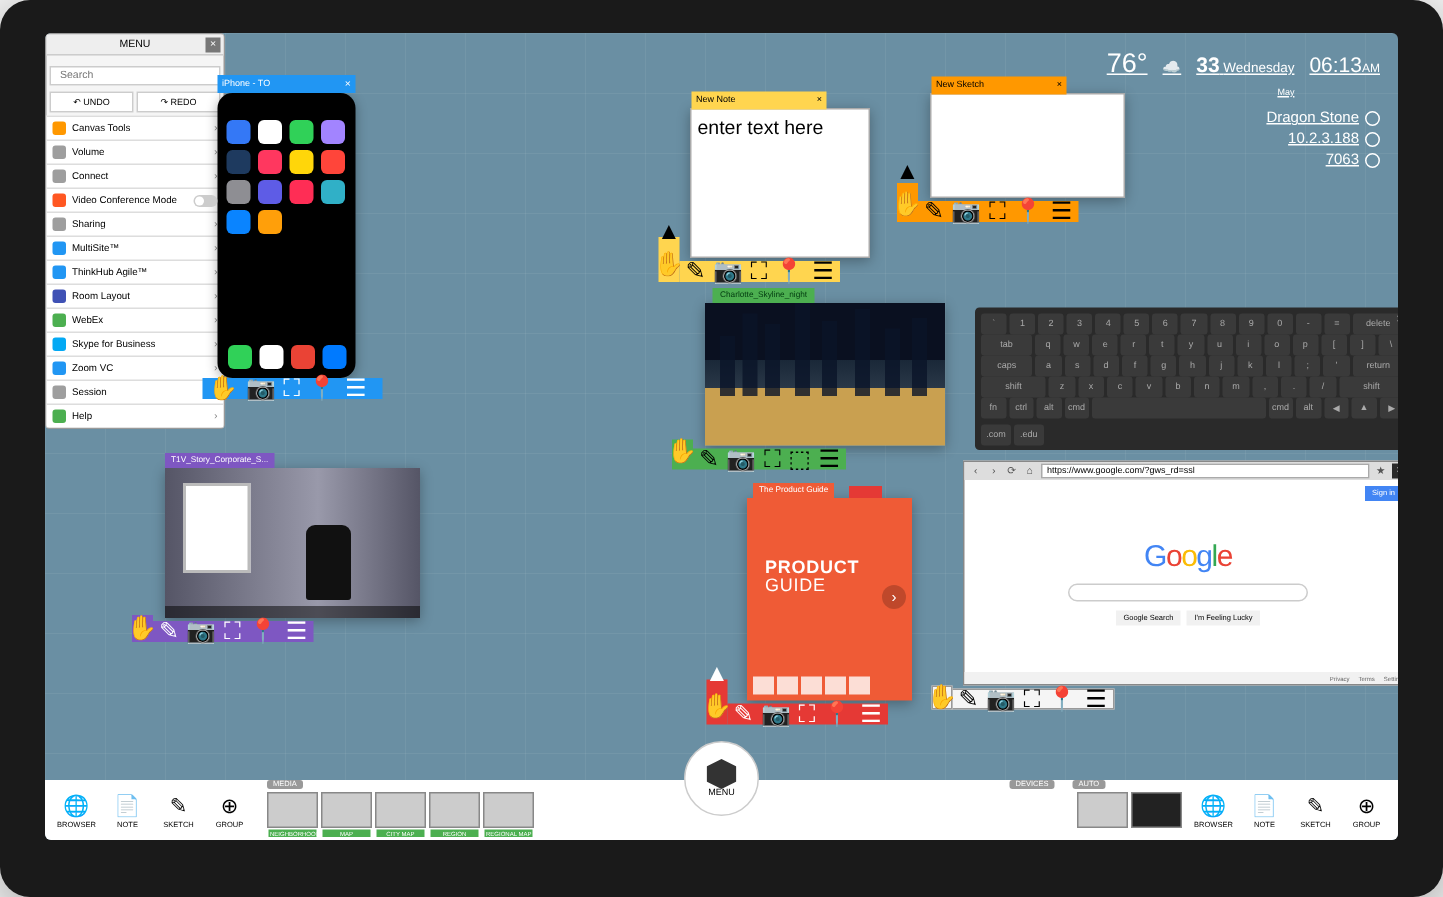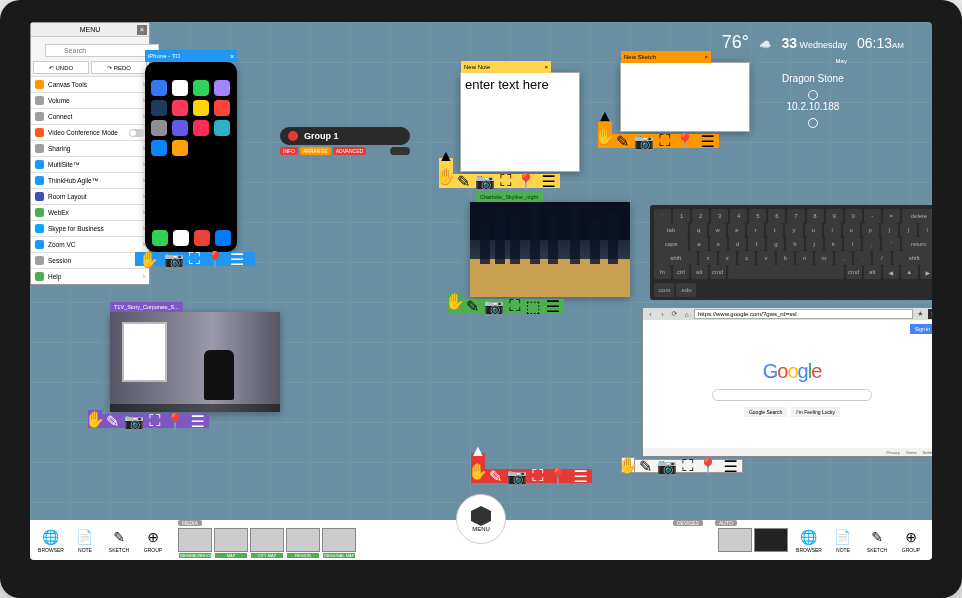--- a/index.html
+++ b/index.html
@@ -4,27 +4,27 @@
 <style>
   * { box-sizing: border-box; margin: 0; padding: 0; }
   body { font-family: -apple-system, Helvetica, Arial, sans-serif; background: #f0f0f0; display: flex; justify-content: center; align-items: center; min-height: 100vh; }
   
   .device-frame { width: 962px; height: 598px; background: #1a1a1a; border-radius: 20px; padding: 22px 30px 38px 30px; position: relative; box-shadow: 0 8px 30px rgba(0,0,0,.3); }
   .screen { width: 100%; height: 100%; background: #6a8fa3; position: relative; overflow: hidden;
     background-image: linear-gradient(rgba(255,255,255,.06) 1px, transparent 1px), linear-gradient(90deg, rgba(255,255,255,.06) 1px, transparent 1px);
     background-size: 40px 40px; border-radius: 4px; }
 
   
-  .status { position: absolute; top: 8px; right: 28px; text-align: right; color: #fff; font-size: 10px; line-height: 1.4; }
+  .status { position: absolute; top: 8px; right: 12px; text-align: right; color: #fff; font-size: 10px; line-height: 1.4; text-decoration: underline; }
   .status .weather { display: flex; gap: 10px; justify-content: flex-end; align-items: baseline; margin-bottom: 6px; }
   .status .temp { font-size: 18px; font-weight: 300; }
   .status .date { font-size: 9px; }
   .status .date b { font-size: 14px; }
   .status .time { font-size: 14px; font-weight: 400; }
-  .status .row { display: flex; justify-content: space-between; align-items: center; gap: 4px; flex-direction: column; }
+  .status .row { display: flex; justify-content: flex-end; align-items: center; gap: 4px; }
   .status .dot { display:inline-block; width:10px; height:10px; border:1px solid #fff; border-radius:50%; }
 
   
   .win { position: absolute; background: #fff; box-shadow: 0 2px 8px rgba(0,0,0,.3); font-size: 8px; }
 
   
   .phone { left: 115px; top: 40px; width: 92px; height: 190px; background: #000; border-radius: 10px; }
   .phone .pbar { position:absolute; top:-12px; left:0; right:0; height:12px; background:#2196f3; font-size:6px; color:#fff; padding:0 3px; display:flex; align-items:center; }
   .phone .pbar .x { margin-left:auto; font-size:7px; }
   .phone .grid { position:absolute; top:18px; left:6px; right:6px; display:grid; grid-template-columns: repeat(4,1fr); gap:4px; }
@@ -58,21 +58,21 @@
   .imgwin { left:440px; top:180px; width:160px; height:95px; background: linear-gradient(#0a1020 40%, #1a2838 40%, #2a3848 60%, #c9a050 60%); }
   .imgwin .ititle { position:absolute; top:-10px; left:5px; height:10px; background:#4caf50; font-size:5.5px; padding:0 5px; display:flex; align-items:center; color:#023b10; }
   .img-tb { position:absolute; left:432px; top:277px; height:14px; background:#4caf50; display:flex; align-items:center; gap:5px; padding:0 4px; }
   .img-tb .vbar { position:absolute; left:-14px; bottom:0; width:14px; height:20px; background:#4caf50; display:flex; flex-direction:column; align-items:center; justify-content:flex-end; padding:2px 0;}
   .bldg { position:absolute; bottom:35%; width:10px; background:rgba(10,20,40,.8); }
 
   
   .menu { left:300px; top:230px; width:120px; background:#f5f5f5; border:1px solid #999; border-radius:3px; }
   .menu .mhdr { height:14px; display:flex; align-items:center; justify-content:center; font-size:7px; border-bottom:1px solid #ccc; background:#eee; position:relative; }
   .menu .mhdr .x { position:absolute; right:2px; top:2px; width:10px; height:10px; background:#777; color:#fff; font-size:7px; line-height:10px; text-align:center; }
-  .menu .search { width:100%; border:1px solid #ccc; font-size:7px; padding:2px 18px; margin:2px 12px; }
+  .menu .search { width:100%; border:1px solid #ccc; font-size:7px; padding:2px 6px; margin:2px 0; }
   .menu .ur { display:flex; gap:2px; padding:0 2px 2px; }
   .menu .ur button { flex:1; font-size:6px; padding:2px; background:#fff; border:1px solid #ccc; }
   .menu .mi { display:flex; align-items:center; gap:4px; padding:3px 4px; border-top:1px solid #ddd; font-size:6.5px; background:#fff; cursor:pointer; }
   .menu .mi .mic { width:9px; height:9px; border-radius:2px; }
   .menu .mi .chev { margin-left:auto; color:#888; font-size:7px; }
   .menu .toggle { margin-left:auto; width:16px; height:8px; background:#ccc; border-radius:4px; position:relative; }
   .menu .toggle::after { content:''; position:absolute; width:6px; height:6px; background:#fff; border-radius:50%; top:1px; left:1px; }
 
   
   .video { left:80px; top:290px; width:170px; height:100px; background:#333; }
@@ -146,21 +146,25 @@
       <span class="temp">76°</span>
       <span>☁️</span>
       <span class="date"><b>33</b> <span>Wednesday</span><br><span style="font-size:6px">May</span></span>
       <span class="time"><span>06:13</span><span style="font-size:8px">AM</span></span>
     </div>
     <div class="row">
           <span>Dragon Stone</span>
           <span class="dot"></span>
         </div>
     <div class="row">
-          <span>10.2.10.188</span>
+          <span>10.2.3.188</span>
+          <span class="dot"></span>
+        </div>
+    <div class="row">
+          <span>7063</span>
           <span class="dot"></span>
         </div>
   </div>
 
   <div class="win phone">
     <div class="pbar">
           <span>iPhone - TO</span>
           <span class="x">×</span>
         </div>
     <div class="grid">
@@ -188,32 +192,20 @@
         </div>
   </div>
   <div class="phone-tb">
     <span class="ticon light">✋</span>
         <span class="ticon light">📷</span>
         <span class="ticon light">⛶</span>
         <span class="ticon light">📍</span>
         <span class="ticon light">☰</span>
   </div>
 
-  <div class="group">
-    <div class="hdr">
-          <span class="rec"></span>
-          <b>Group 1</b>
-        </div>
-    <div class="badges" id="group-badges">
-          <span class="badge" style="background: rgb(229, 57, 53);">INFO</span>
-          <span class="badge" style="background: rgb(255, 152, 0);">ARRANGE</span>
-          <span class="badge" style="background: rgb(229, 57, 53);">ADVANCED</span>
-          <span style="width: 20px; height: 8px; background: rgb(51, 51, 51); border-radius: 4px; margin-left: auto; position: relative;"></span>
-        </div>
-  </div>
 
   <div class="win note">
     <div class="ntitle">
           <span>New Note</span>
           <span class="x">×</span>
         </div>
     <div class="body">enter text here</div>
   </div>
   <div class="note-tb">
     <div class="vbar">
@@ -358,20 +350,33 @@
     <div class="vleft">
           <span class="ticon light">✋</span>
         </div>
     <span class="ticon light">✎</span>
         <span class="ticon light">📷</span>
         <span class="ticon light">⛶</span>
         <span class="ticon light">📍</span>
         <span class="ticon light">☰</span>
   </div>
 
+  <div class="win pguide">
+    <div class="ptab">The Product Guide</div>
+    <div class="ptab2"></div>
+    <div class="txt"><span>PRODUCT</span><br><span class="g">GUIDE</span></div>
+    <div class="arrow">›</div>
+    <div class="thumbs">
+          <div class="thumb"></div>
+          <div class="thumb"></div>
+          <div class="thumb"></div>
+          <div class="thumb"></div>
+          <div class="thumb"></div>
+        </div>
+  </div>
   <div class="pg-tb">
     <div class="vbar">
           <span class="ticon light">▲</span>
           <span class="ticon light">✋</span>
         </div>
     <span class="ticon light">✎</span>
         <span class="ticon light">📷</span>
         <span class="ticon light">⛶</span>
         <span class="ticon light">📍</span>
         <span class="ticon light">☰</span>

